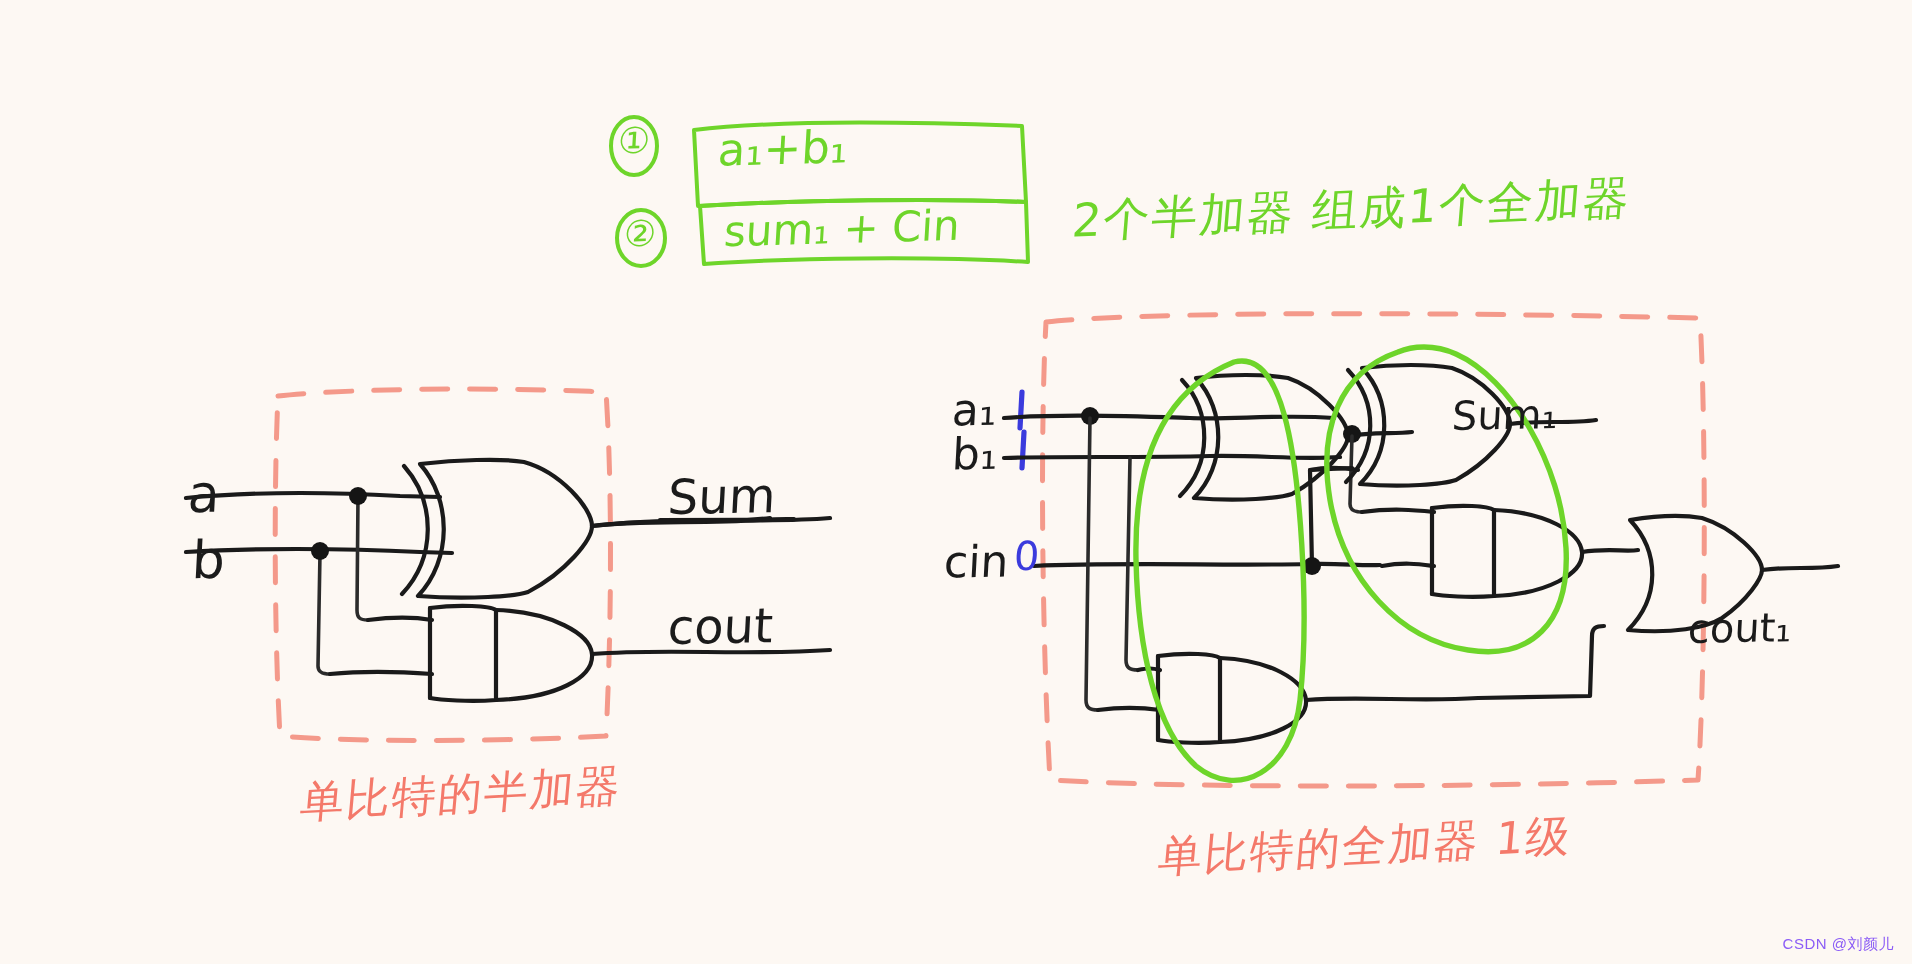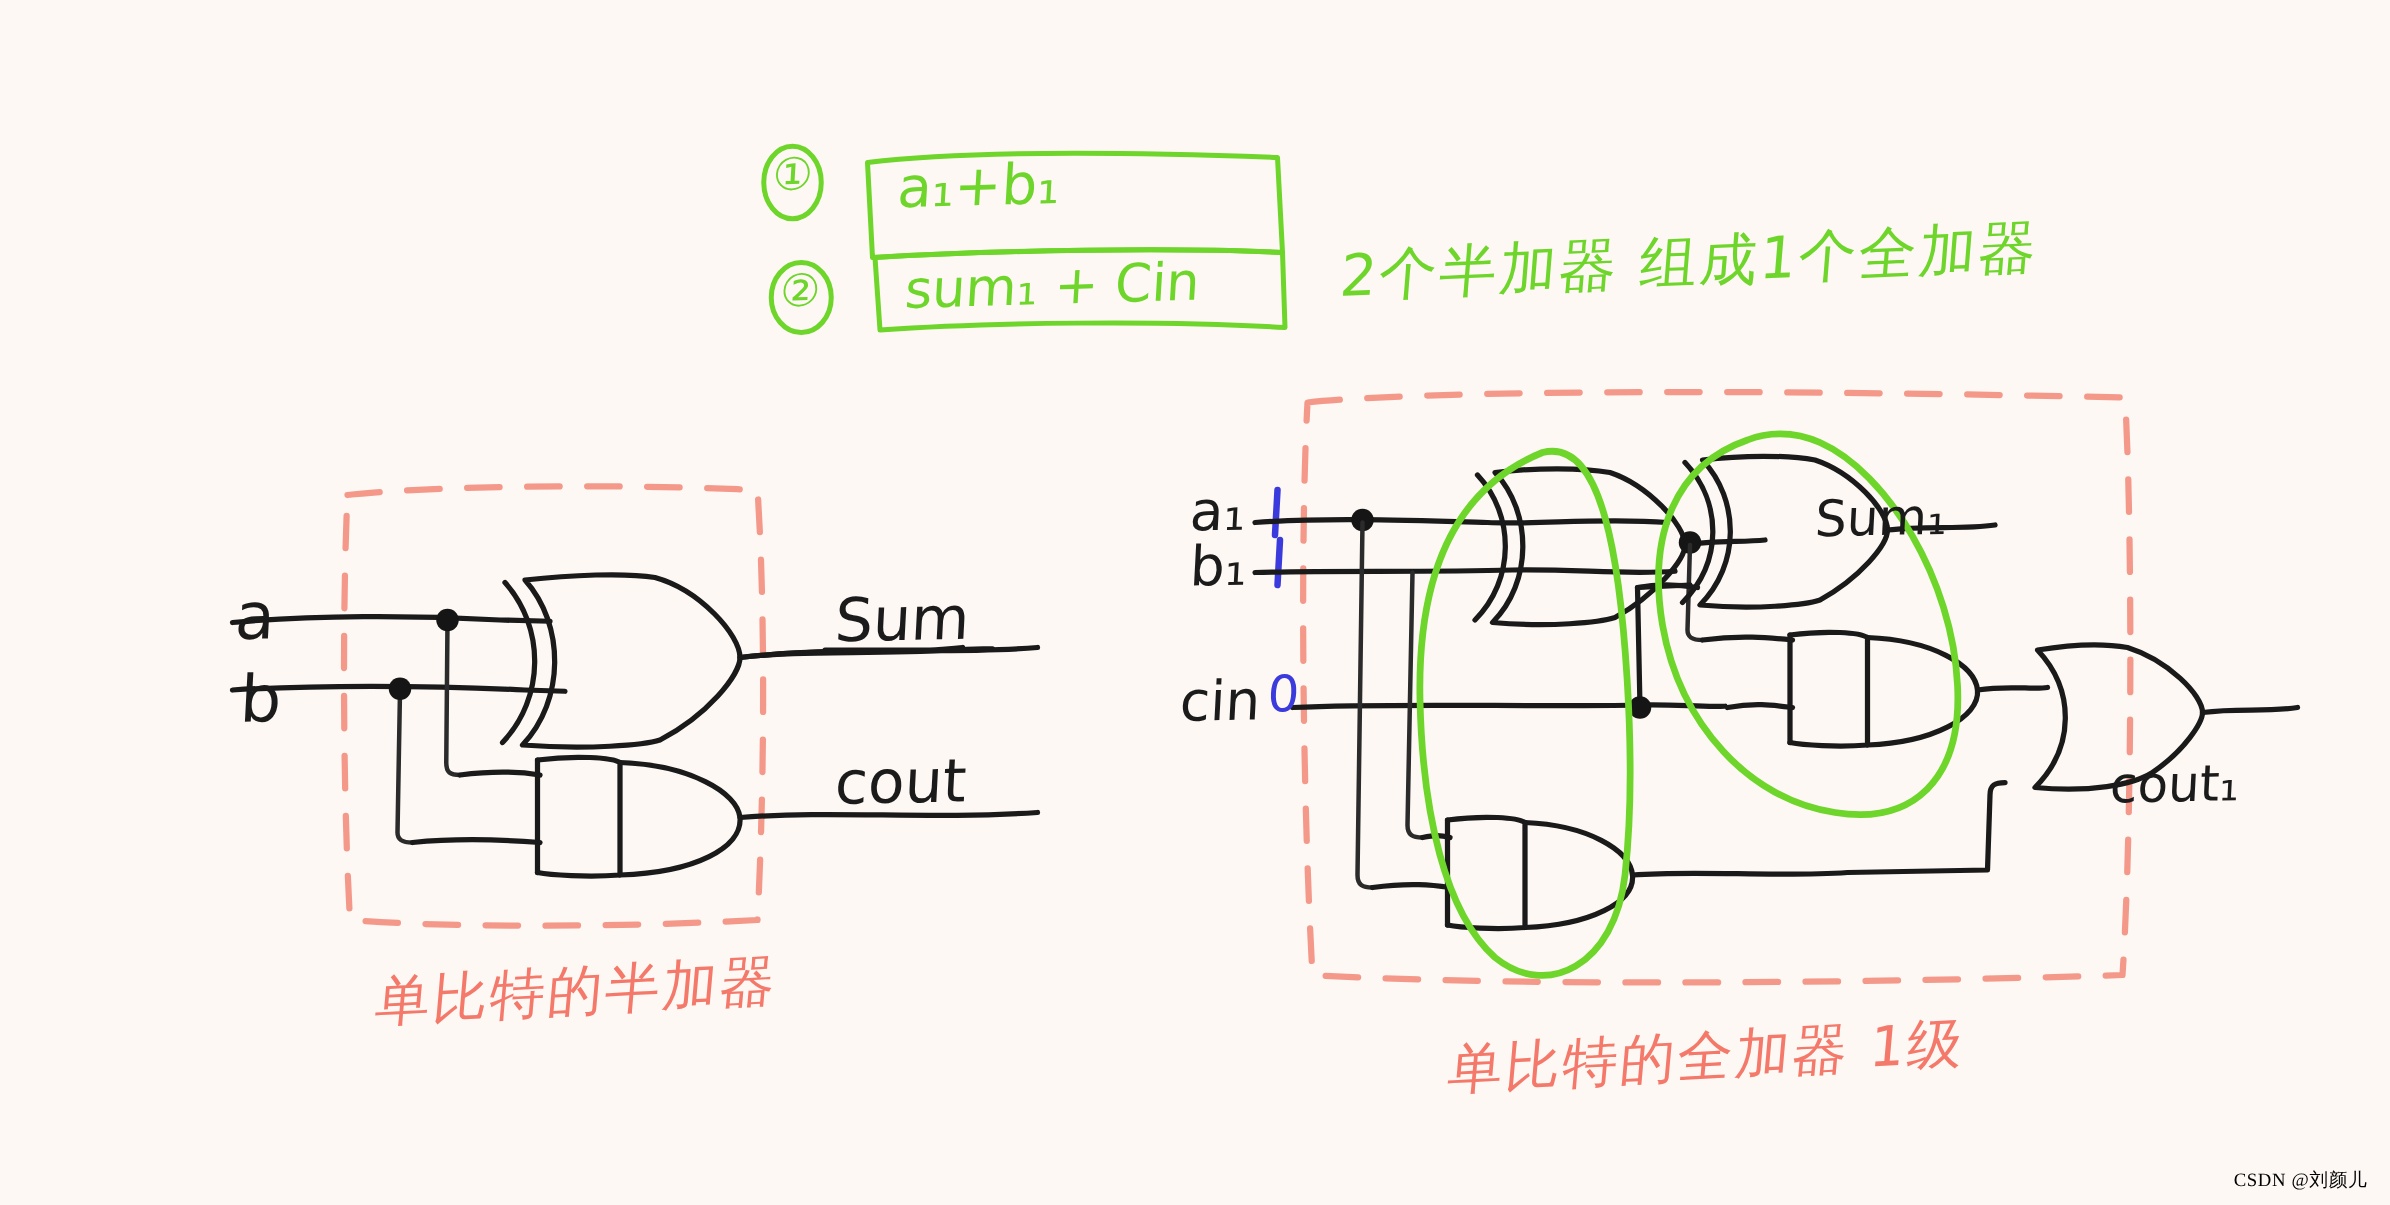--- a/index.html
+++ b/index.html
@@ -54,22 +54,22 @@
   .skew-a { transform: rotate(-1.6deg) skewX(-5deg); }
   .skew-b { transform: rotate(-2.4deg) skewX(-7deg); }
   .skew-c { transform: rotate(-1.0deg) skewX(-4deg); }
   .skew-d { transform: rotate(-3.0deg) skewX(-8deg); }
 
   .watermark {
     position: absolute;
     right: 18px;
     bottom: 10px;
     font-size: 15px;
-    color: #000000;
-    font-family: Liberation Serif, serif;
+    color: #8b5cf6;
+    font-family: Liberation Sans, sans-serif;
     letter-spacing: 0.5px;
   }
 </style>
 </head>
 <body>
 
 <div id="canvas-root">
 
   <svg class="board" viewBox="0 0 1912 964">
 

